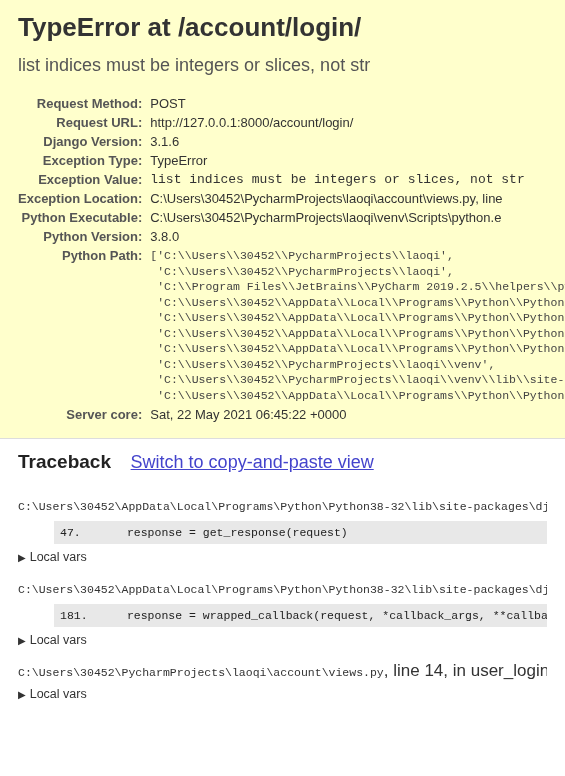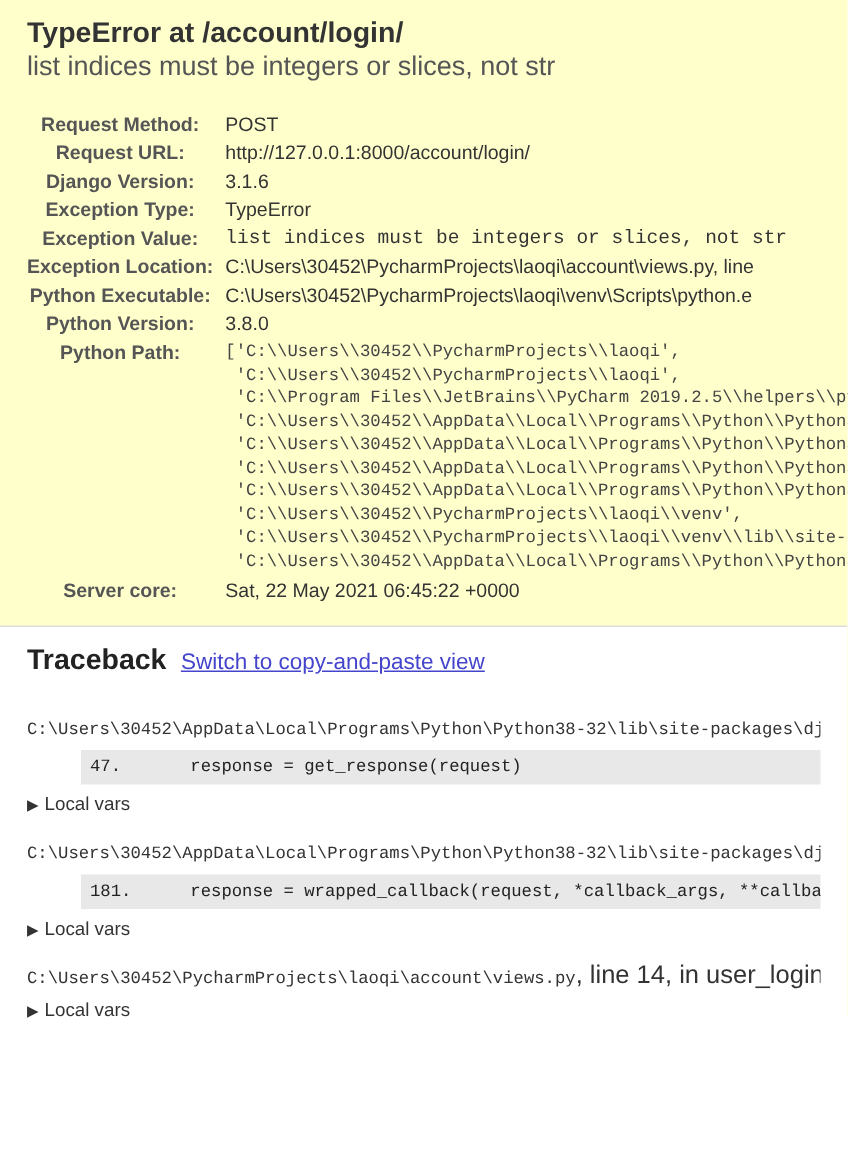--- a/index.html
+++ b/index.html
@@ -10,36 +10,37 @@
     color: #222;
     background: #fff;
     width: 565px;
   }
   .summary {
     background: #ffffcc;
     padding: 12px 18px 14px 18px;
     border-bottom: 1px solid #ddd;
   }
   h1 {
-    font-size: 19px;
+    font-size: 26px;
     font-weight: 600;
-    margin: 0 0 0 0;
+    margin: 0 0 12px 0;
     color: #333;
   }
   h2.subtitle {
     font-size: 18px;
     font-weight: 400;
     color: #555;
     margin: 0 0 18px 0;
   }
   table.meta {
     border-collapse: collapse;
     width: 100%;
   }
   table.meta th {
+    text-align: right;
     font-weight: 600;
     color: #555;
     padding: 2px 8px 2px 0;
     vertical-align: top;
     white-space: nowrap;
     font-size: 13px;
   }
   table.meta td {
     text-align: left;
     padding: 2px 0;
@@ -60,27 +61,27 @@
     color: #444;
     overflow: hidden;
   }
   .traceback {
     padding: 12px 18px;
   }
   .traceback h2 {
     display: inline-block;
     font-size: 19px;
     font-weight: 700;
-    margin: 0 6px 10px 0;
+    margin: 0 16px 10px 0;
     color: #222;
   }
   .traceback a.switch {
     color: #4444cc;
     text-decoration: underline;
-    font-size: 15px;
+    font-size: 18px;
   }
   .frame {
     margin-bottom: 14px;
   }
   .frame-loc {
     font-family: Consolas, "Courier New", monospace;
     font-size: 11.5px;
     color: #333;
     margin-bottom: 6px;
     white-space: nowrap;

